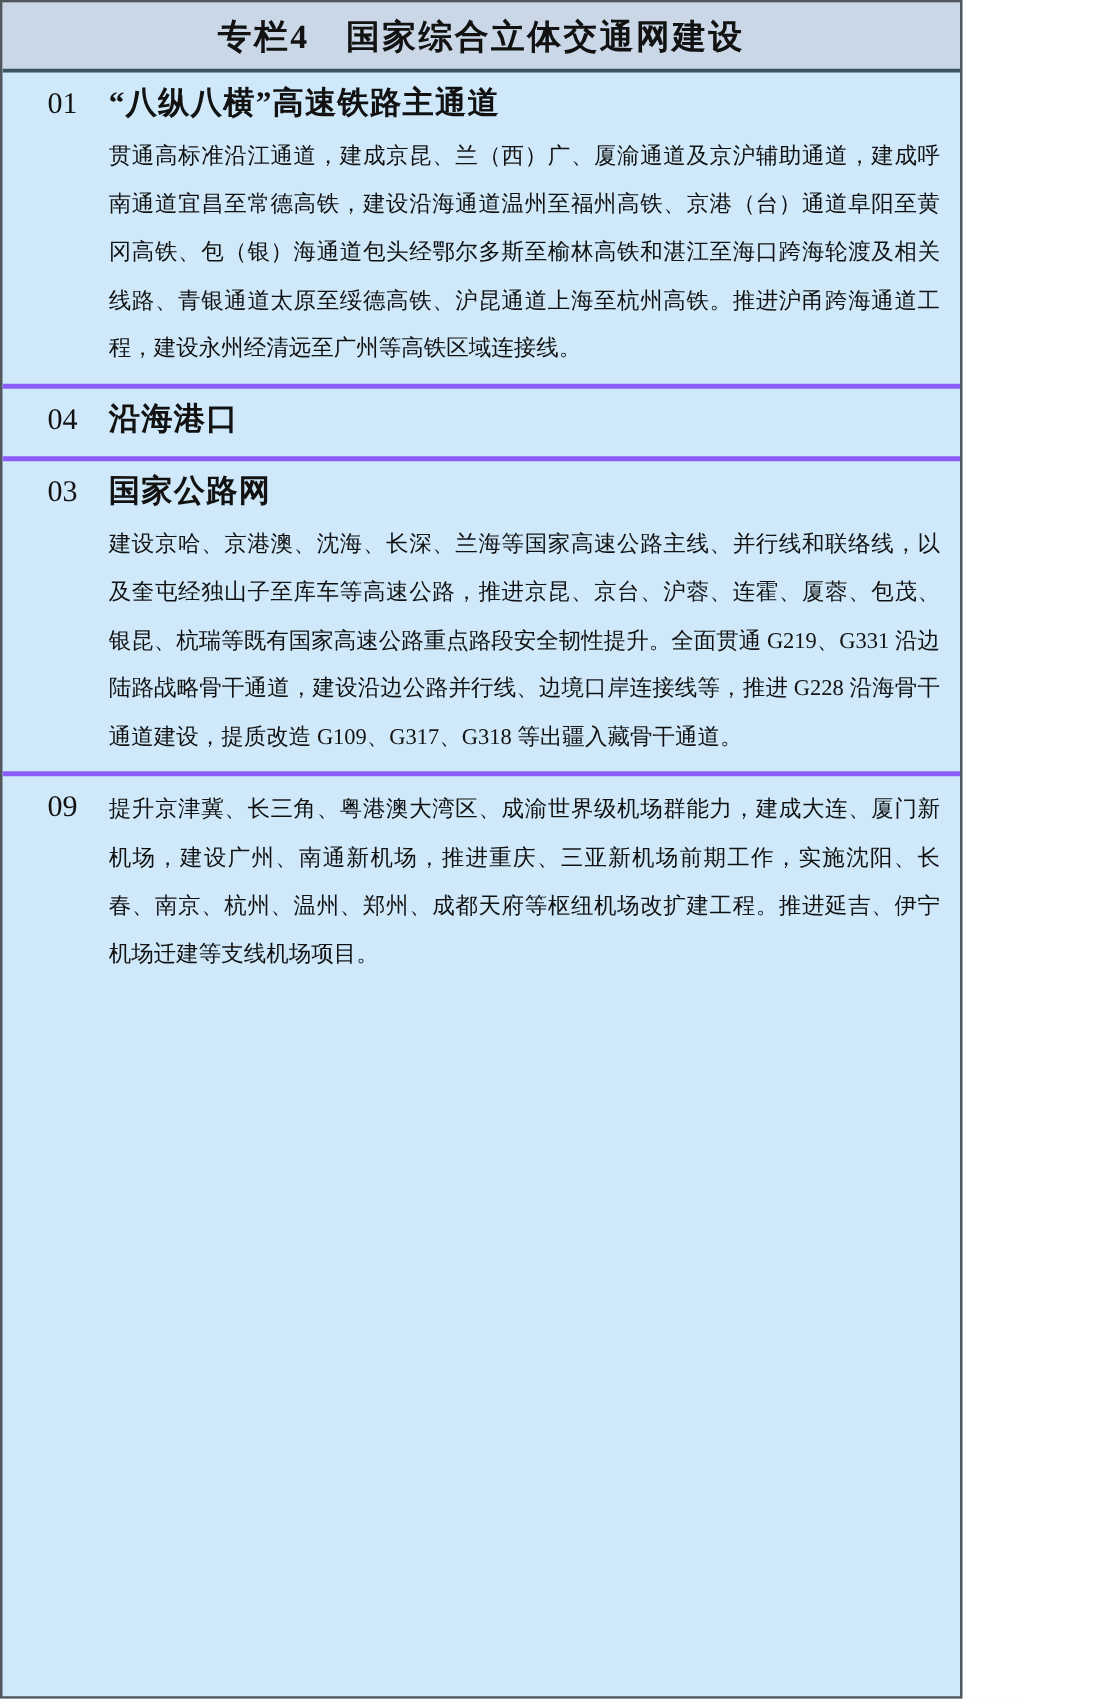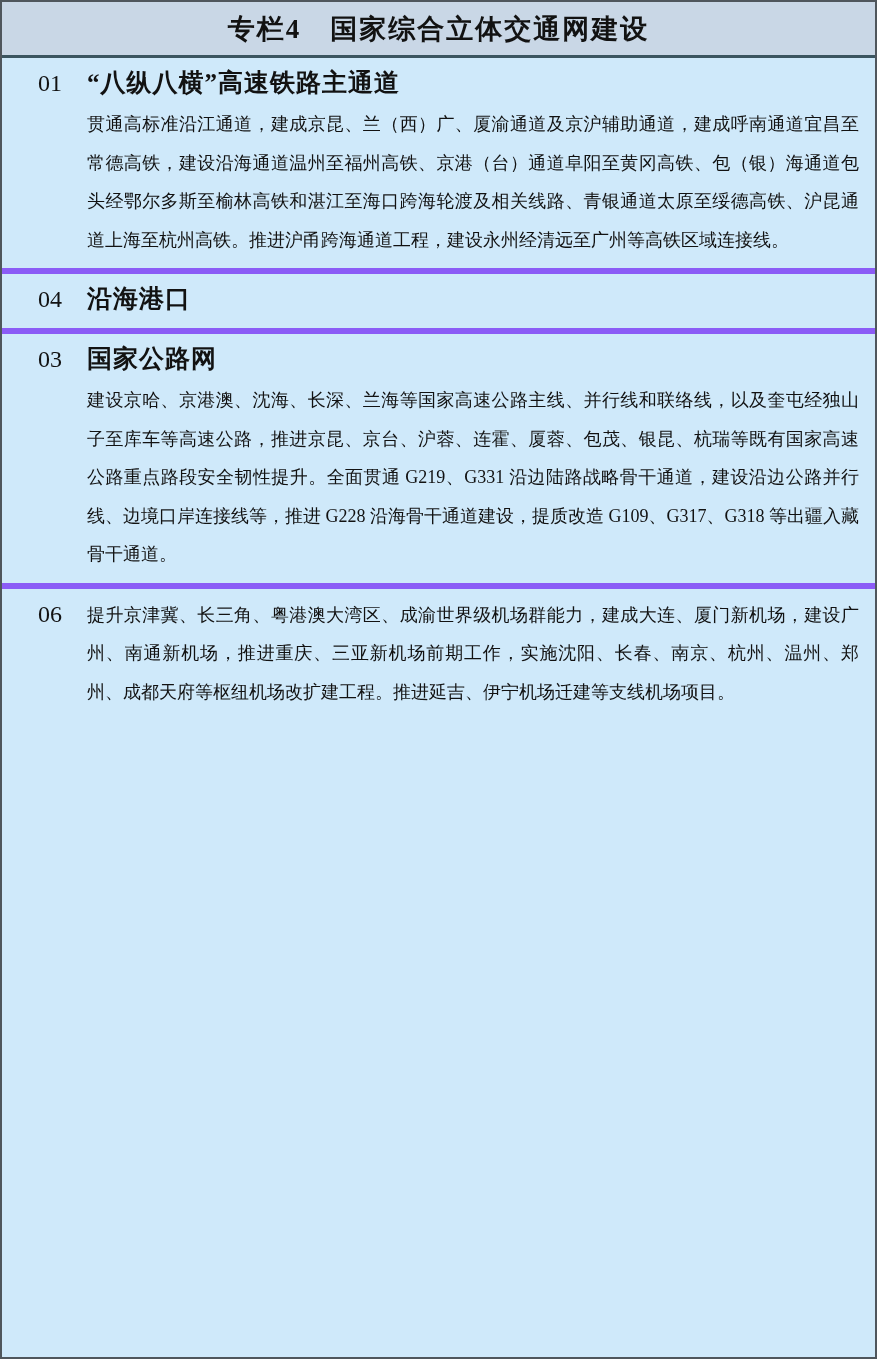--- a/index.html
+++ b/index.html
@@ -1,38 +1,38 @@
 <!DOCTYPE html>
 <html lang="zh"><head>
 <meta charset="utf-8">
 <style>
   html,body { margin:0; padding:0; background:#ffffff; }
   .panel {
     position:relative;
-    width:877px; height:1359px;
+    width:770px; height:1359px;
     box-sizing:border-box;
     border:2px solid #4f565c;
     background:#cfe9fa;
     color:#121212;
     font-family:"Liberation Serif","DejaVu Serif",serif;
     display:flex; flex-direction:column;
     overflow:hidden;
   }
   .panel-header {
     background:#c9d7e6;
     border-bottom:3px solid #3b5560;
     text-align:center;
     padding:9px 0 8px;
     font-size:27px;
     font-weight:bold;
     letter-spacing:2px;
     flex:0 0 auto;
   }
   .section {
-    border-bottom:6px solid #8b5cf6;
+    border-bottom:4px solid #8b5cf6;
     padding:5px 16px 9px 85px;
     position:relative;
     flex:0 0 auto;
   }
   .section:last-child { border-bottom:none; flex:1 1 auto; }
   .section-header {
     position:relative;
     font-size:25px;
     font-weight:bold;
     line-height:40px;
@@ -80,18 +80,18 @@
       <span class="section-num">03</span>
       <span>国家公路网</span>
     </div>
     <p class="section-body">建设京哈、京港澳、沈海、长深、兰海等国家高速公路主线、并行线和联络线，以及奎屯经独山子至库车等高速公路，推进京昆、京台、沪蓉、连霍、厦蓉、包茂、银昆、杭瑞等既有国家高速公路重点路段安全韧性提升。全面贯通 G219、G331 沿边陆路战略骨干通道，建设沿边公路并行线、边境口岸连接线等，推进 G228 沿海骨干通道建设，提质改造 G109、G317、G318 等出疆入藏骨干通道。</p>
   </div>
 
 
 
   <div class="section">
     <div class="section-header">
-      <span class="section-num">06</span>
+      <span class="section-num">09</span>
     </div>
     <p class="section-body">提升京津冀、长三角、粤港澳大湾区、成渝世界级机场群能力，建成大连、厦门新机场，建设广州、南通新机场，推进重庆、三亚新机场前期工作，实施沈阳、长春、南京、杭州、温州、郑州、成都天府等枢纽机场改扩建工程。推进延吉、伊宁机场迁建等支线机场项目。</p>
   </div>
 
 </div>
 
 </body></html>

